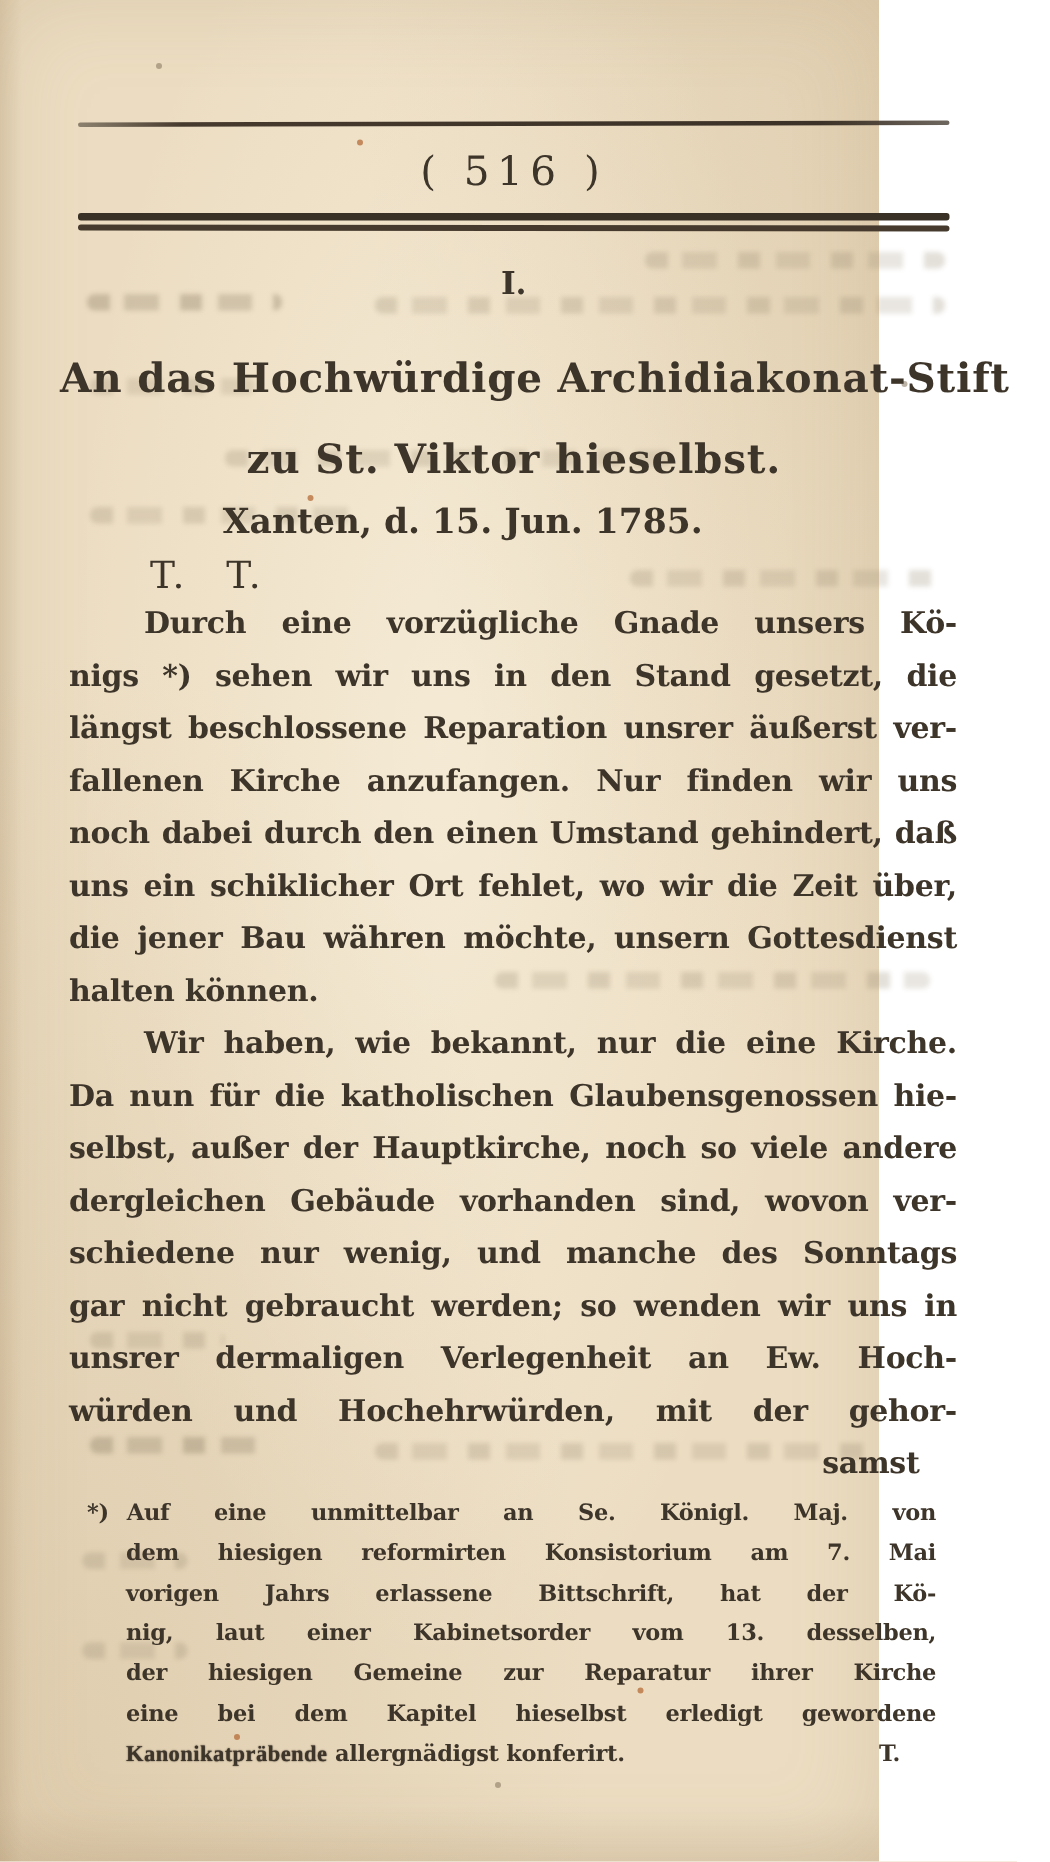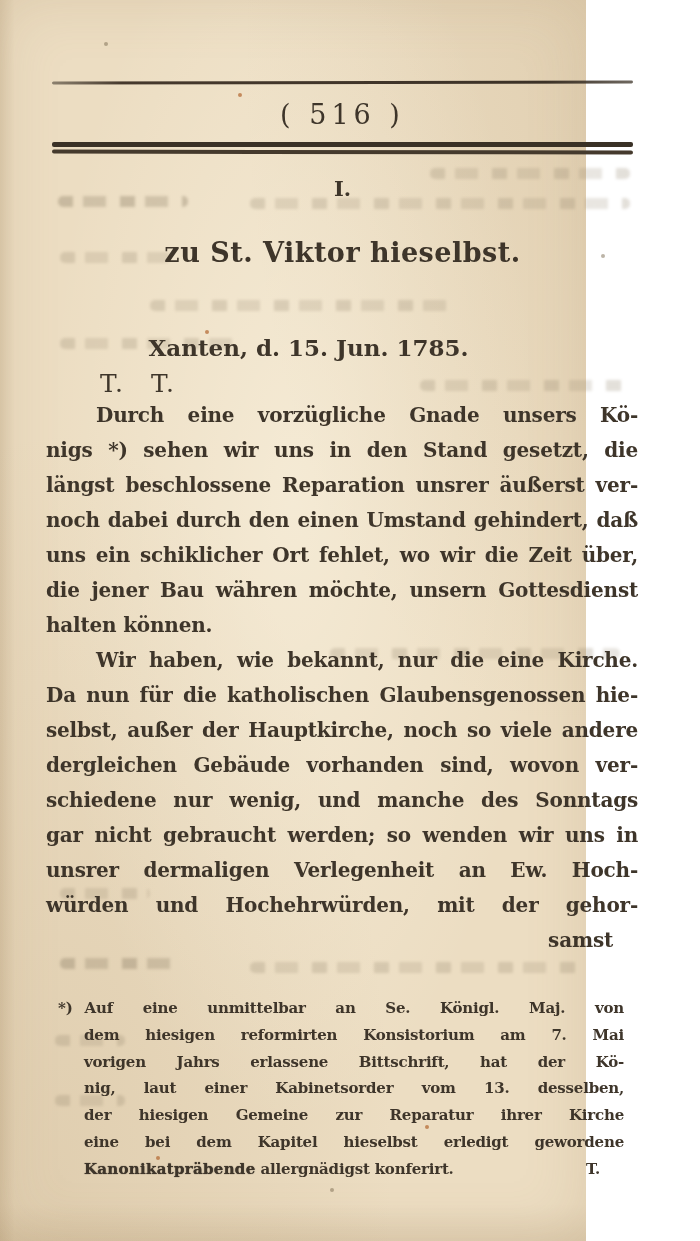--- a/index.html
+++ b/index.html
@@ -43,21 +43,21 @@
   .bl.plain{text-align:center;text-align-last:left;}
   .bl.catch{text-align:right;text-align-last:right;padding-right:25px;}
   
   .footnote{position:absolute;left:58px;top:995px;width:566px;font-size:15px;
     font-weight:700;line-height:26.8px;letter-spacing:-0.2px;}
   .fn-line{text-align:justify;text-align-last:justify;}
   .fn-marker{margin-right:12px;}
   .fn-cont{margin-left:26px;}
   .fn-last{margin-left:26px;display:flex;justify-content:space-between;
     text-align:left;text-align-last:left;padding-right:24px;}
-  .fn-emph{text-shadow:0 0 1px #2f2820;letter-spacing:.3px;}
+  .fn-emph{text-shadow:0 0 1px #2f2820;letter-spacing:.3px;font-family:Liberation Serif, serif;}
   
   .bt{position:absolute;height:11px;border-radius:5px;filter:blur(1.8px);opacity:.5;
     background:repeating-linear-gradient(90deg, rgba(141,127,102,.75) 0 15px,
       rgba(141,127,102,0) 15px 25px, rgba(141,127,102,.6) 25px 48px, rgba(141,127,102,0) 48px 62px);}
   .bt.lite{opacity:.32;}
   .speck{position:absolute;width:4px;height:4px;border-radius:50%;background:#b2652f;opacity:.7;}
   .speck.dark{background:#7a6a50;opacity:.5;}
 </style>
 </head>
 <body>
@@ -89,30 +89,32 @@
   <div class="rule-thin"></div>
   <div class="pagenum">( 516 )</div>
   <div class="rule-double">
     <div class="bar1"></div>
     <div class="bar2"></div>
   </div>
 
   <div class="section-num">I.</div>
 
   <div class="heading">
+    <div>An das Hochwürdige Archidiakonat-Stift</div>
     <div>zu St. Viktor hieselbst.</div>
   </div>
 
   <div class="dateline">Xanten, d. 15. Jun. 1785.</div>
   <div class="salutation">T. T.</div>
 
   <div class="body-text">
     <div class="bl indent">Durch eine vorzügliche Gnade unsers Kö-</div>
     <div class="bl">nigs *) sehen wir uns in den Stand gesetzt, die</div>
     <div class="bl">längst beschlossene Reparation unsrer äußerst ver-</div>
+    <div class="bl">fallenen Kirche anzufangen.  Nur finden wir uns</div>
     <div class="bl">noch dabei durch den einen Umstand gehindert, daß</div>
     <div class="bl">uns ein schiklicher Ort fehlet, wo wir die Zeit über,</div>
     <div class="bl">die jener Bau währen möchte, unsern Gottesdienst</div>
     <div class="bl plain">halten können.</div>
 
     <div class="bl indent">Wir haben, wie bekannt, nur die eine Kirche.</div>
     <div class="bl">Da nun für die katholischen Glaubensgenossen hie-</div>
     <div class="bl">selbst, außer der Hauptkirche, noch so viele andere</div>
     <div class="bl">dergleichen Gebäude vorhanden sind, wovon ver-</div>
     <div class="bl">schiedene nur wenig, und manche des Sonntags</div>

